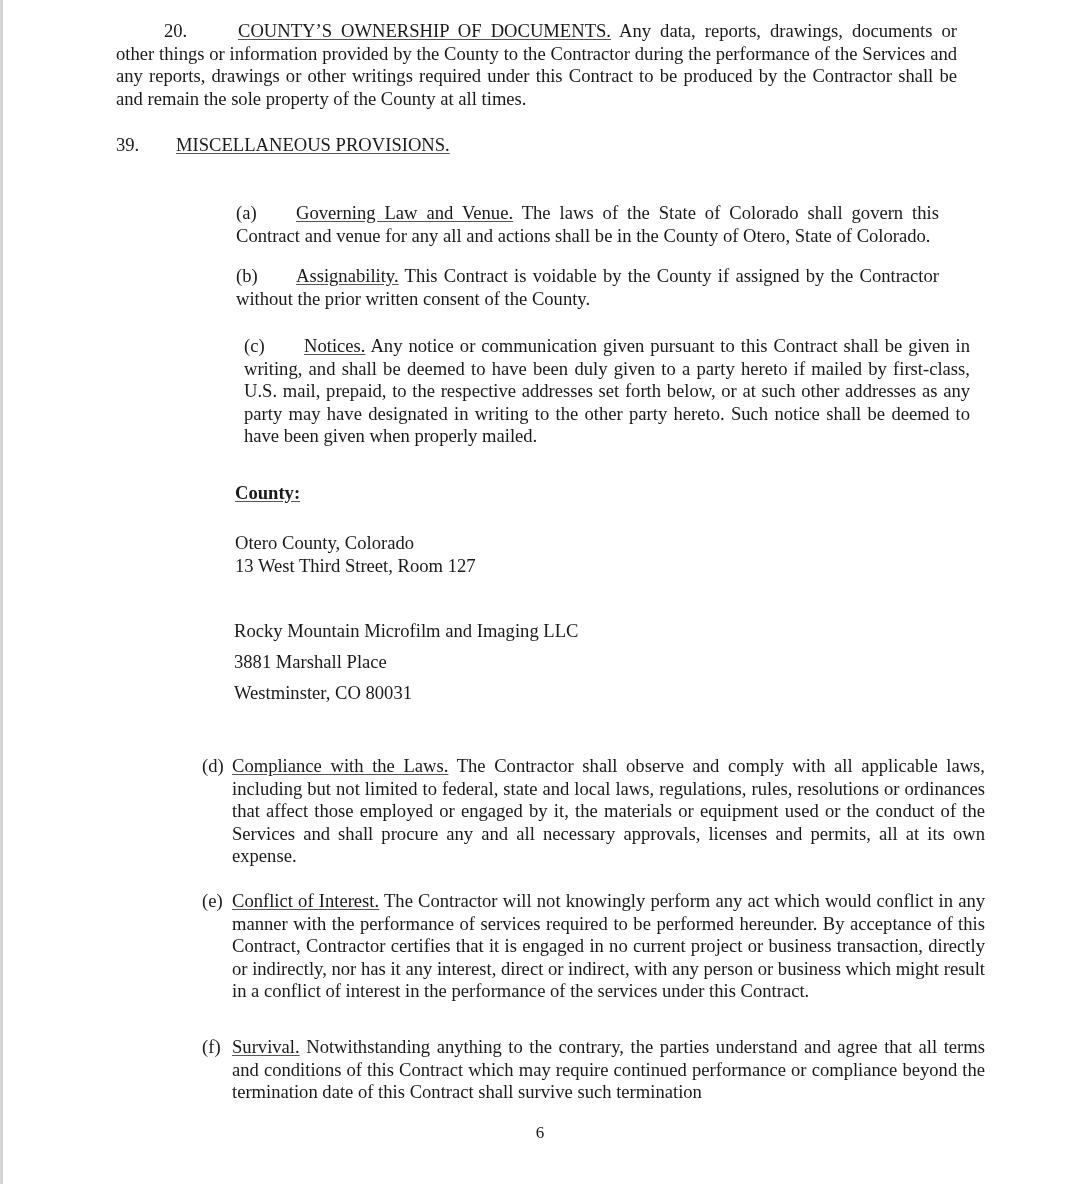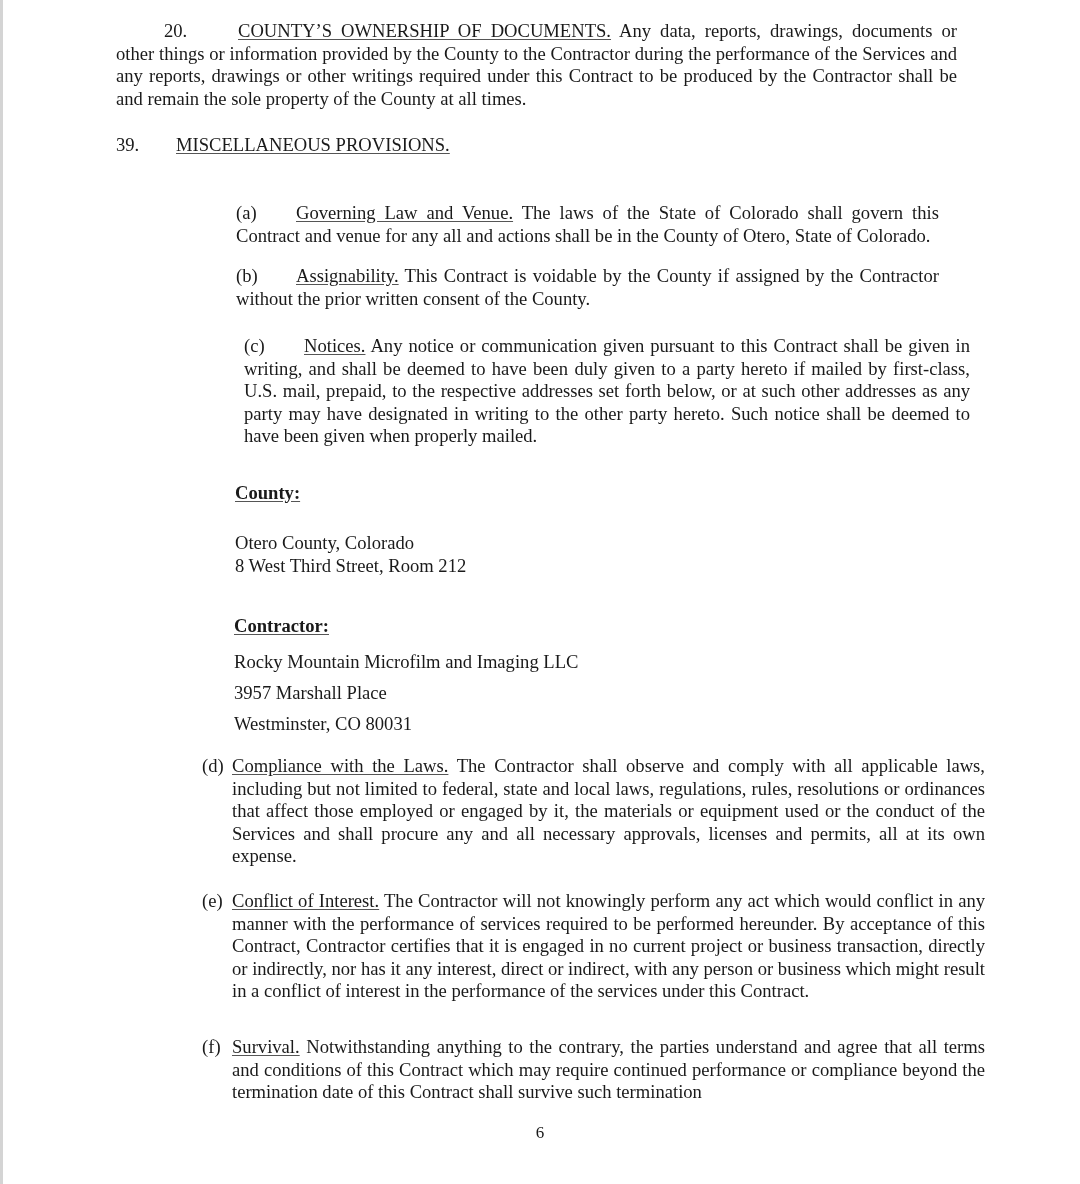--- a/index.html
+++ b/index.html
@@ -77,27 +77,26 @@
   <span class="lbl">(b)</span><span class="u">Assignability.</span><span> This Contract is voidable by the County if assigned by the Contractor without the prior written consent of the County.</span>
 </div>
 
 <div id="item-c" class="abs just">
   <span class="lbl">(c)</span><span class="u">Notices.</span><span> Any notice or communication given pursuant to this Contract shall be given in writing, and shall be deemed to have been duly given to a party hereto if mailed by first-class, U.S. mail, prepaid, to the respective addresses set forth below, or at such other addresses as any party may have designated in writing to the other party hereto. Such notice shall be deemed to have been given when properly mailed.</span>
 </div>
 
 <div id="county-block" class="abs">
   <div class="hd b u">County:</div>
   <div class="line">Otero County, Colorado</div>
-  <div class="line">8 West Third Street, Room 212</div>
+  <div class="line">13 West Third Street, Room 127</div>
 </div>
 
 <div id="contractor-block" class="abs">
-  <div class="hd b u">Contractor:</div>
   <div class="line">Rocky Mountain Microfilm and Imaging LLC</div>
-  <div class="line">3957 Marshall Place</div>
+  <div class="line">3881 Marshall Place</div>
   <div class="line">Westminster, CO 80031</div>
 </div>
 
 <div id="item-d" class="abs just hang">
   <span class="lbl2">(d)</span><span class="u">Compliance with the Laws.</span><span> The Contractor shall observe and comply with all applicable laws, including but not limited to federal, state and local laws, regulations, rules, resolutions or ordinances that affect those employed or engaged by it, the materials or equipment used or the conduct of the Services and shall procure any and all necessary approvals, licenses and permits, all at its own expense.</span>
 </div>
 
 <div id="item-e" class="abs just hang">
   <span class="lbl2">(e)</span><span class="u">Conflict of Interest.</span><span> The Contractor will not knowingly perform any act which would conflict in any manner with the performance of services required to be performed hereunder. By acceptance of this Contract, Contractor certifies that it is engaged in no current project or business transaction, directly or indirectly, nor has it any interest, direct or indirect, with any person or business which might result in a conflict of interest in the performance of the services under this Contract.</span>
 </div>

